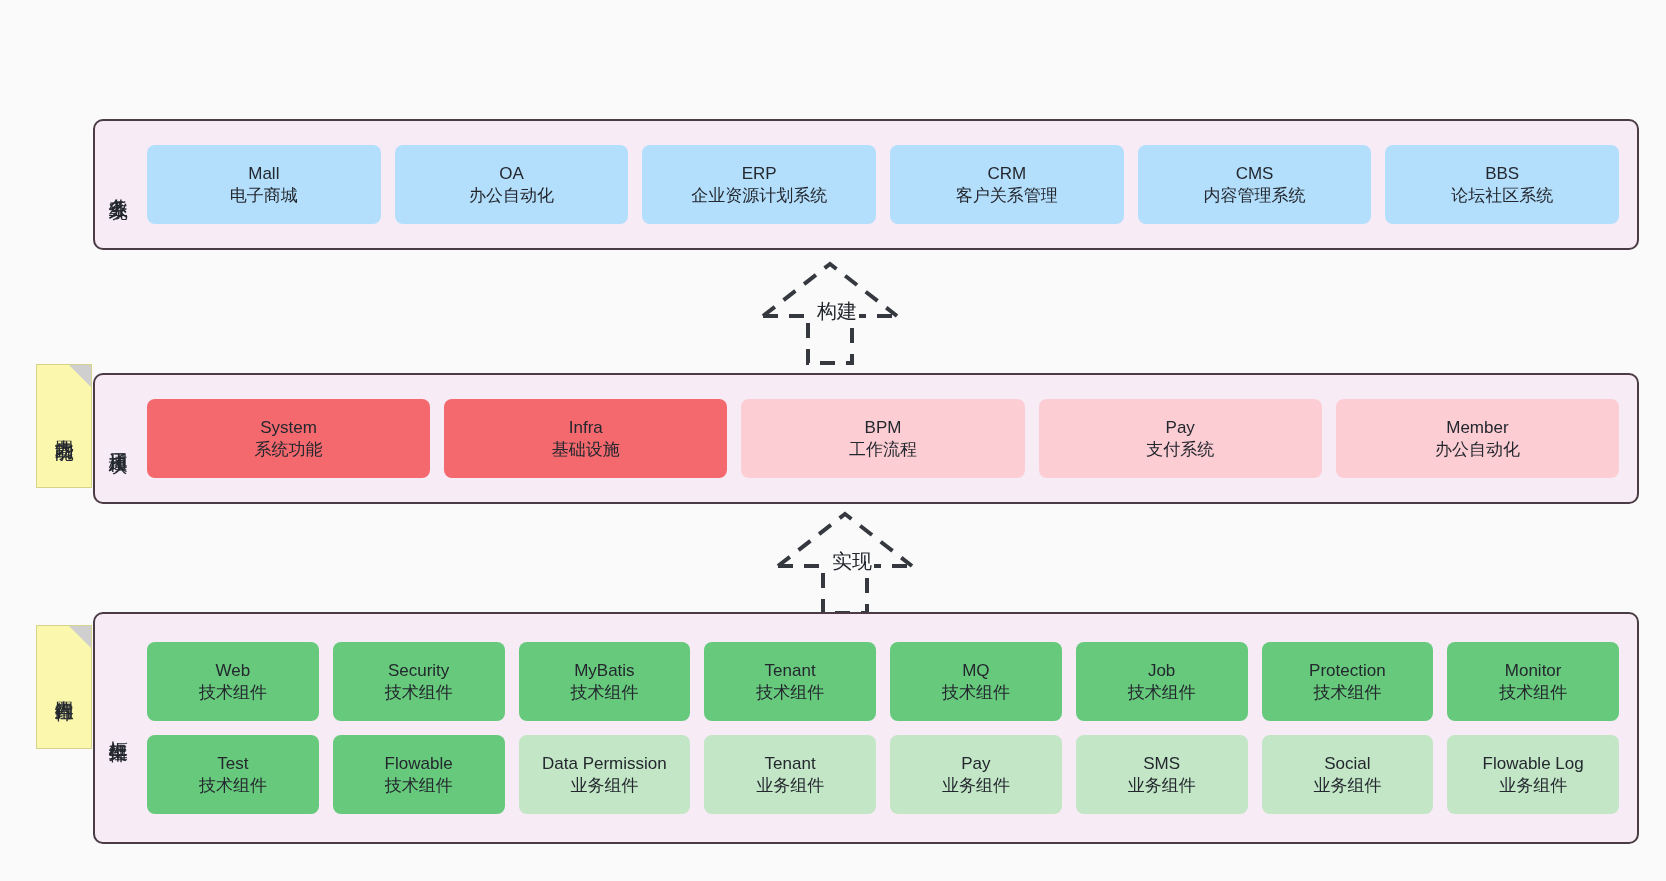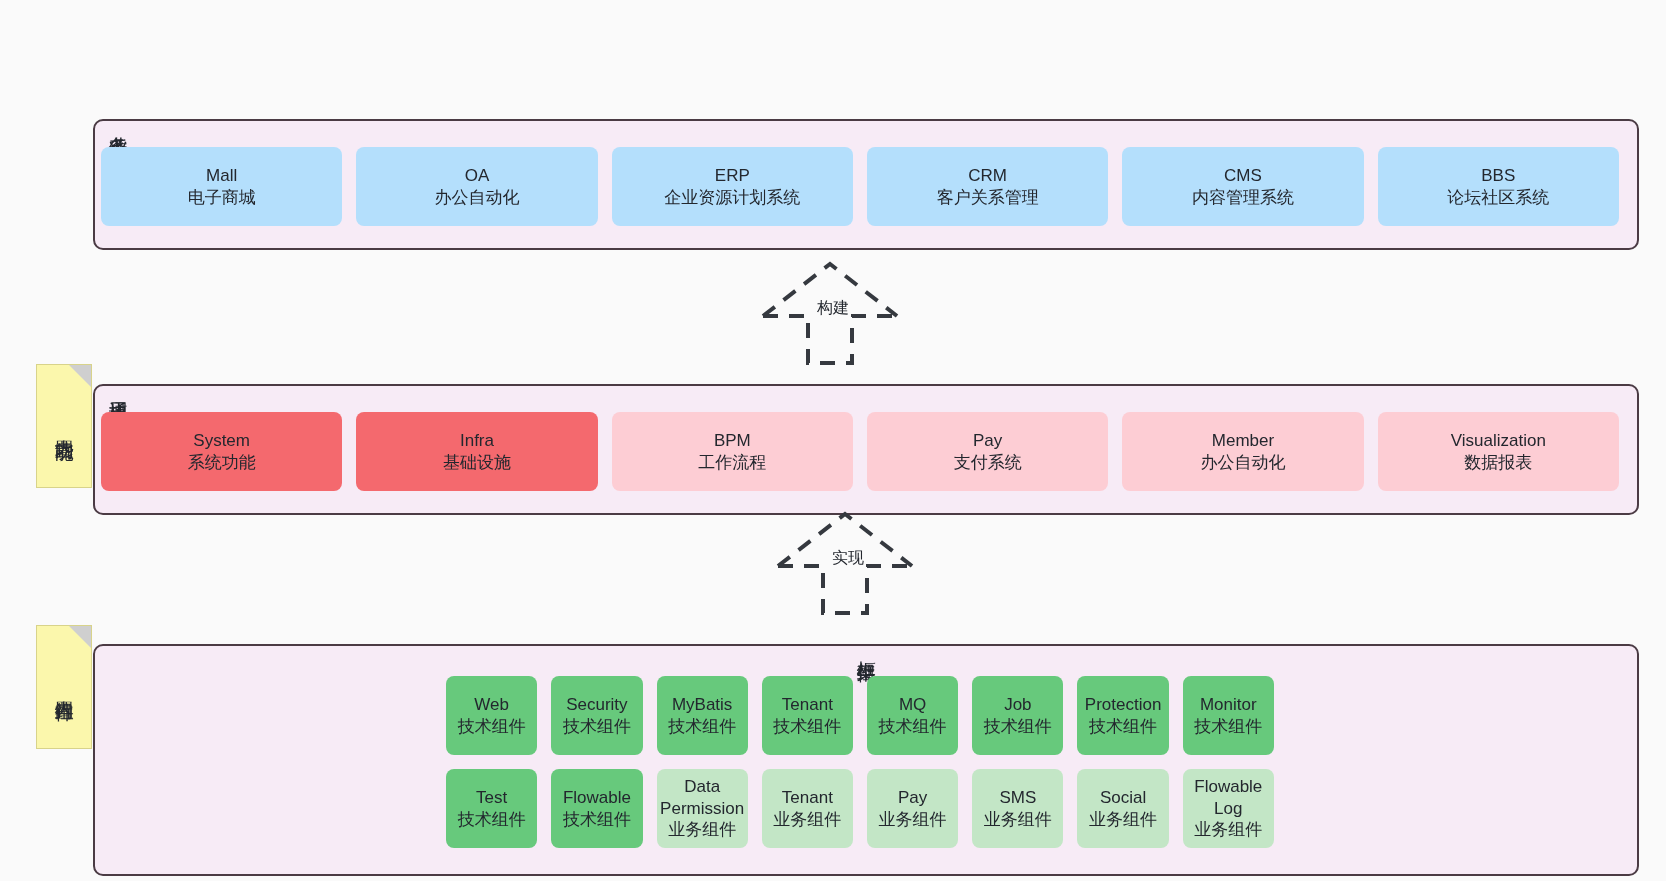--- a/index.html
+++ b/index.html
@@ -26,25 +26,24 @@
 
   
   .band {
     position: absolute;
     box-sizing: border-box;
     background: #f7ebf6;
     border: 2px solid #4b3b44;
     border-radius: 10px;
     display: flex;
     align-items: stretch;
-    flex-direction: column;
   }
   .band-tier1 { left: 93px;  top: 119px; width: 1546px; height: 131px; }
-  .band-tier2 { left: 93px;  top: 384px; width: 1546px; height: 131px; }
-  .band-tier3 { left: 93px;  top: 644px; width: 1546px; height: 232px; align-items: center; }
+  .band-tier2 { left: 93px;  top: 373px; width: 1546px; height: 131px; }
+  .band-tier3 { left: 93px;  top: 612px; width: 1546px; height: 232px; align-items: center; }
 
   
   .band-label {
     flex: 0 0 auto;
     width: 46px;
     display: flex;
     align-items: center;
     justify-content: center;
     font-size: 19px;
     line-height: 1.18;
@@ -123,21 +122,21 @@
     border-left: 22px solid transparent;
     border-top: 22px solid #cfcfcf;
   }
   .note-func { left: 36px; top: 364px;  height: 124px; }
   .note-comp { left: 36px; top: 625px;  height: 124px; }
 
   
   .arrow { position: absolute; }
   .arrow .lbl {
     position: absolute;
-    font-size: 16px;
+    font-size: 20px;
     color: #23272e;
     background: #fafafa;
     padding: 0 2px;
     white-space: nowrap;
     user-select: none;
   }
   .arrow-build  { left: 757px; top: 258px; width: 180px; height: 110px; }
   .arrow-build .lbl  { left: 58px; top: 40px; }
   .arrow-impl   { left: 772px; top: 508px; width: 180px; height: 110px; }
   .arrow-impl .lbl   { left: 58px; top: 40px; }
@@ -212,24 +211,20 @@
           <span class="cn">工作流程</span>
         </div>
         <div class="card c-pink">
           <span class="en">Pay</span>
           <span class="cn">支付系统</span>
         </div>
         <div class="card c-pink">
           <span class="en">Member</span>
           <span class="cn">办公自动化</span>
         </div>
-        <div class="card c-pink">
-          <span class="en">Visualization</span>
-          <span class="cn">数据报表</span>
-        </div>
 
       </div>
     </div>
   </div>
 
   <div class="arrow arrow-impl">
     <svg width="180" height="110" viewBox="0 0 180 110">
       <path d="M 6 58 L 73 6 L 140 58" fill="none" stroke="#35393f" stroke-width="4" stroke-dasharray="15,11" stroke-linecap="butt"></path>
       <path d="M 6 58 L 51 58 L 51 105 L 95 105 L 95 58 L 140 58" fill="none" stroke="#35393f" stroke-width="4" stroke-dasharray="15,11" stroke-linecap="butt"></path>
     </svg>

